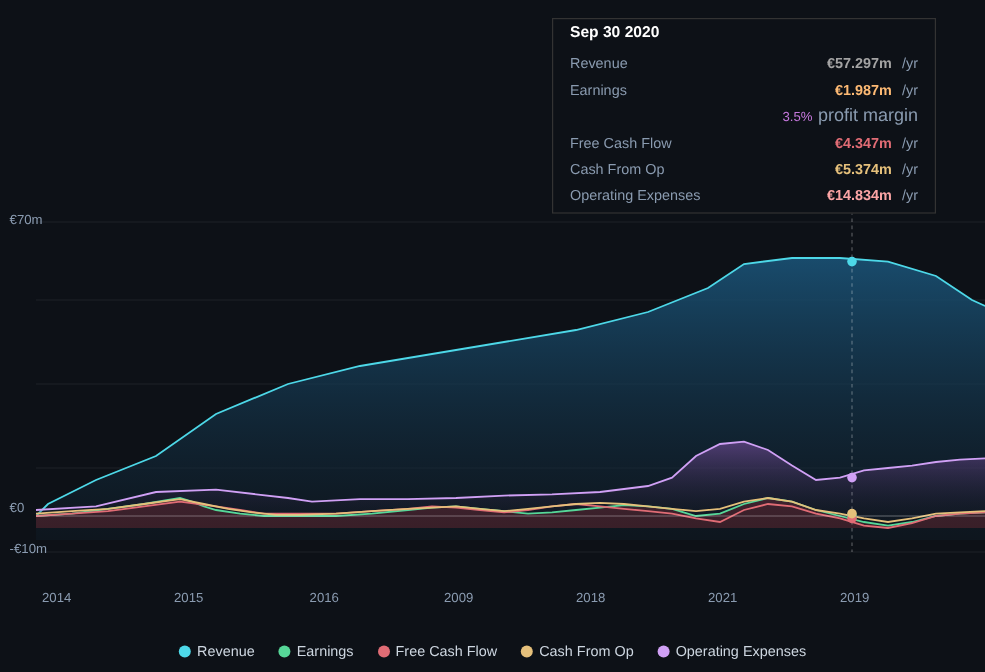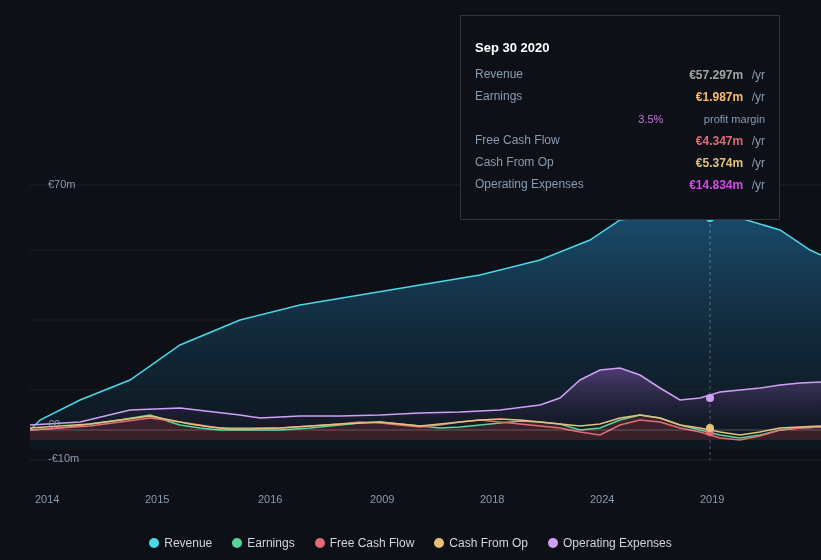--- a/index.html
+++ b/index.html
@@ -17,21 +17,21 @@
       top: 0; left: 0; right: 0; bottom: 0;
     }
 
     
     .tooltip-box {
       position: absolute;
       top: 15px;
       left: 460px;
       background: #0d1117;
       border: 1px solid #333;
-      padding: 24px 14px;
+      padding: 3px 14px;
       z-index: 10;
       min-width: 320px;
     }
 
     .tooltip-date {
       color: #fff;
       font-size: 13px;
       font-weight: bold;
       margin-bottom: 8px;
     }
@@ -51,47 +51,45 @@
 
     .tooltip-value {
       font-size: 12px;
       font-weight: bold;
     }
 
     .tooltip-value.revenue { color: #a3a3a3; }
     .tooltip-value.earnings { color: #fdba74; }
     .tooltip-value.fcf { color: #e06c75; }
     .tooltip-value.cashfromop { color: #e5c07b; }
-    .tooltip-value.opex { color: #d946ef; }
+    .tooltip-value.opex { color: #fca5a5; }
 
     .tooltip-suffix {
       color: #8a9bb0;
       font-size: 12px;
       margin-left: 4px;
     }
 
     .profit-margin {
       color: #c678dd;
       font-size: 11px;
       margin-left: 4px;
     }
 
     .profit-margin-label {
       color: #8a9bb0;
-      font-size: 11px;
-      margin-left: 36px;
+      font-size: 15px;
     }
 
     
     .y-label {
       position: absolute;
       color: #8a9bb0;
       font-size: 11px;
       left: 8px;
-      margin-left: 40px;
     }
 
     
     .x-label {
       position: absolute;
       color: #8a9bb0;
       font-size: 11px;
       bottom: 55px;
     }
 
@@ -193,21 +191,21 @@
 
   <div class="y-label" style="top: 178px;">€70m</div>
   <div class="y-label" style="top: 418px;">€0</div>
   <div class="y-label" style="top: 452px;">-€10m</div>
 
   <div class="x-label" style="left: 35px;">2014</div>
   <div class="x-label" style="left: 145px;">2015</div>
   <div class="x-label" style="left: 258px;">2016</div>
   <div class="x-label" style="left: 370px;">2009</div>
   <div class="x-label" style="left: 480px;">2018</div>
-  <div class="x-label" style="left: 590px;">2024</div>
+  <div class="x-label" style="left: 590px;">2021</div>
   <div class="x-label" style="left: 700px;">2019</div>
 
   <div class="tooltip-box">
     <div class="tooltip-date">Sep 30 2020</div>
 
     <div class="tooltip-row">
       <span class="tooltip-label">Revenue</span>
       <span>
         <span class="tooltip-value revenue">€57.297m</span>
         <span class="tooltip-suffix">/yr</span>

